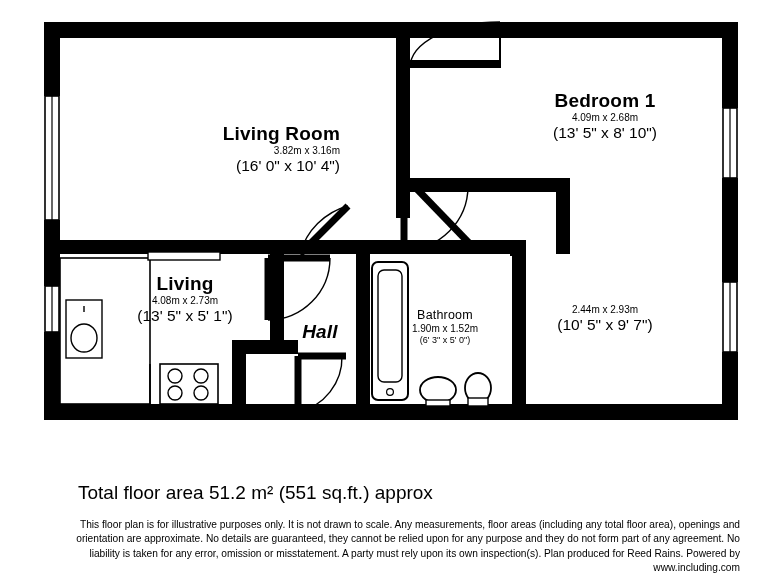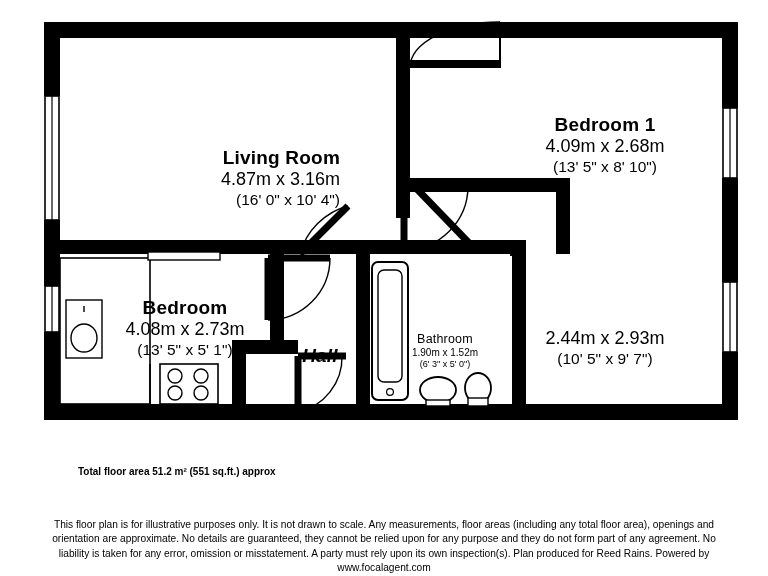--- a/index.html
+++ b/index.html
@@ -21,58 +21,56 @@
     top: 0;
     width: 768px;
     height: 470px;
   }
   .room-label {
     position: absolute;
     text-align: center;
     line-height: 1.22;
     color: #000;
     white-space: nowrap;
-    margin-top: 24px;
   }
   .room-label .nm {
     font-size: 19px;
     font-weight: bold;
     letter-spacing: 0.2px;
   }
   .room-label .dm {
-    font-size: 18px;
+    font-size: 10px;
   }
   .room-label .im {
     font-size: 15.5px;
   }
   .room-label.small .nm { font-size: 12.5px; font-weight: normal; }
   .room-label.small .dm { font-size: 10px; }
   .room-label.small .im { font-size: 9px; }
 
   #living-label { left: 90px; top: 122px; width: 250px; text-align: right; }
   #kitchen-label { left: 70px; top: 272px; width: 230px; }
   #hall-label { left: 275px; top: 320px; width: 90px; font-style: italic; }
   #bath-label { left: 380px; top: 308px; width: 130px; }
   #bed1-label { left: 480px; top: 89px; width: 250px; }
   #bed2-label { left: 480px; top: 304px; width: 250px; }
 
   #area-text {
     position: absolute;
     left: 78px;
-    top: 466px;
-    font-size: 10px;
+    top: 482px;
+    font-size: 19px;
     color: #000;
-    font-weight: bold;
   }
   #disclaimer {
     position: absolute;
     left: 0;
     top: 518px;
     width: 768px;
-    text-align: center;
+    text-align: right;
     font-size: 10.2px;
     line-height: 1.42;
     color: #000;
     padding: 0 28px;
     box-sizing: border-box;
   }
   #disclaimer .ln { display: block; }
 </style>
 </head>
 <body>
@@ -192,26 +190,26 @@
     <ellipse cx="438" cy="390" rx="18" ry="13" fill="#ffffff" stroke="#000000" stroke-width="1.8"></ellipse>
     <rect x="426" y="400" width="24" height="6" fill="#ffffff" stroke="#000000" stroke-width="1.4"></rect>
 
     <ellipse cx="478" cy="388" rx="13" ry="15" fill="#ffffff" stroke="#000000" stroke-width="1.8"></ellipse>
     <rect x="468" y="398" width="20" height="8" fill="#ffffff" stroke="#000000" stroke-width="1.4"></rect>
   </g>
 </svg>
 
 <div class="room-label" id="living-label">
   <div class="nm">Living Room</div>
-  <div class="dm">4.87m x 3.16m</div>
+  <div class="dm">3.82m x 3.16m</div>
   <div class="im">(16' 0" x 10' 4")</div>
 </div>
 
 <div class="room-label" id="kitchen-label">
-  <div class="nm">Bedroom</div>
+  <div class="nm">Living</div>
   <div class="dm">4.08m x 2.73m</div>
   <div class="im">(13' 5" x 5' 1")</div>
 </div>
 
 <div class="room-label" id="hall-label">
   <div class="nm">Hall</div>
 </div>
 
 <div class="room-label small" id="bath-label">
   <div class="nm">Bathroom</div>
@@ -229,14 +227,14 @@
   <div class="dm">2.44m x 2.93m</div>
   <div class="im">(10' 5" x 9' 7")</div>
 </div>
 
 <div id="area-text">Total floor area 51.2 m² (551 sq.ft.) approx</div>
 
 <div id="disclaimer">
   <span class="ln">This floor plan is for illustrative purposes only. It is not drawn to scale. Any measurements, floor areas (including any total floor area), openings and</span>
   <span class="ln">orientation are approximate. No details are guaranteed, they cannot be relied upon for any purpose and they do not form part of any agreement. No</span>
   <span class="ln">liability is taken for any error, omission or misstatement. A party must rely upon its own inspection(s). Plan produced for Reed Rains. Powered by</span>
-  <span class="ln">www.focalagent.com</span>
+  <span class="ln">www.including.com</span>
 </div>
 
 </body></html>

